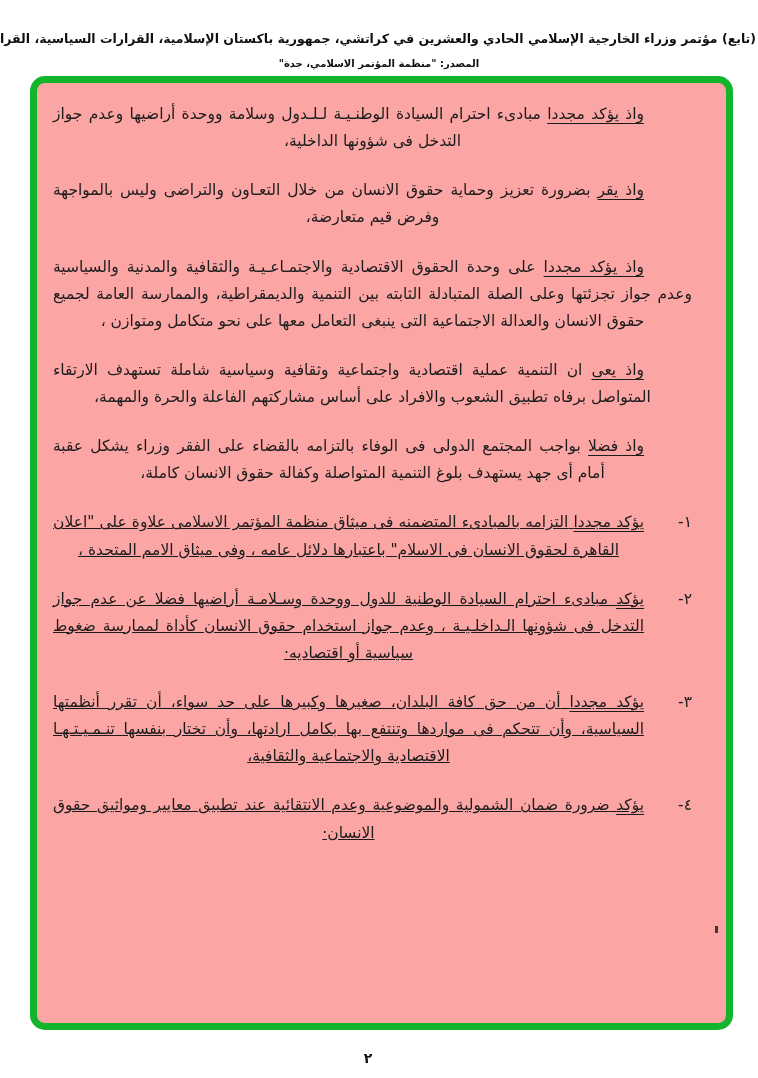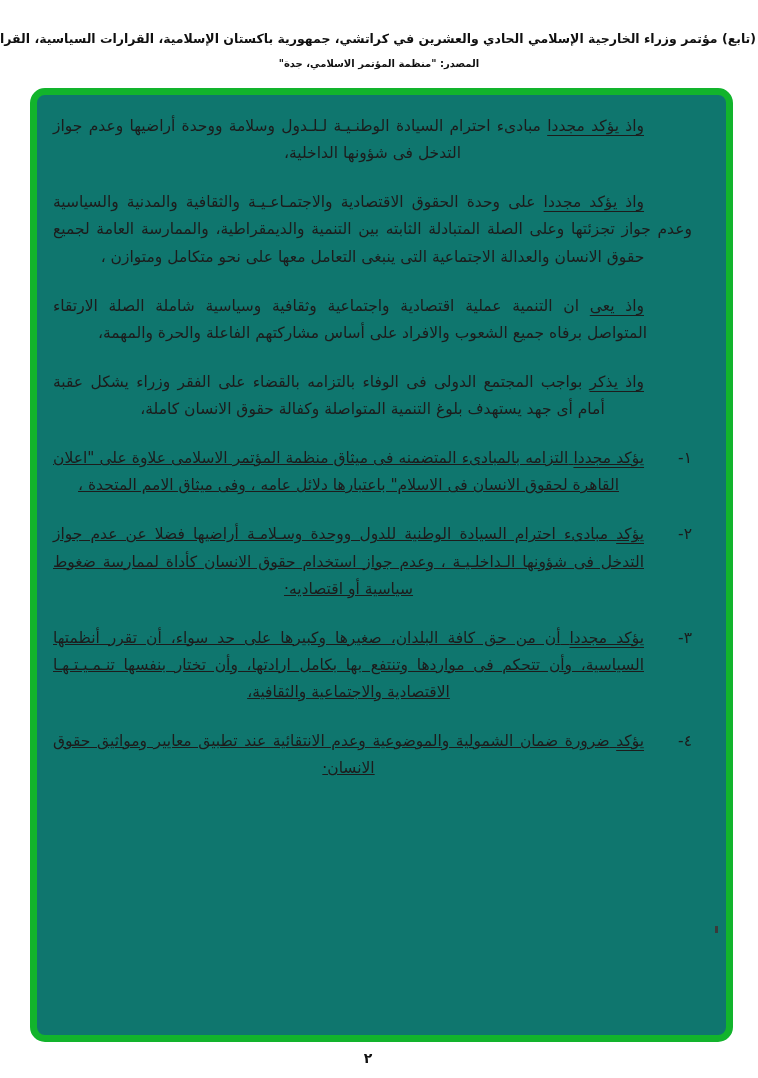--- a/index.html
+++ b/index.html
@@ -12,24 +12,24 @@
     direction:rtl; text-align:center;
     font-size:12.5px; font-weight:bold; color:#101010;
     white-space:nowrap; letter-spacing:0px;
   }
   .header-line2 {
     position:absolute; top:58px; left:0; right:0;
     direction:rtl; text-align:center;
     font-size:10px; font-weight:bold; color:#101010;
   }
   .doc-frame {
-    position:absolute; left:30px; top:88px;
+    position:absolute; left:30px; top:76px;
     width:689px; height:940px;
     border:7px solid #12b42c; border-radius:15px;
-    background:#0f766e;
+    background:#fca5a5;
   }
   .doc-content {
     direction:rtl; text-align:justify;
     padding:18px 34px 0 16px;
     font-size:15.5px; line-height:1.75; color:#1c1c1c;
   }
   .preamble-para {
     margin:0 0 22px 0;
     text-indent:48px;
     text-align:justify; text-align-last:center;
@@ -61,33 +61,37 @@
 <div class="header-line2">المصدر: "منظمة المؤتمر الاسلامي، جدة"</div>
 
 <div class="doc-frame">
   <div class="doc-content">
 
     <p class="preamble-para">
       <span class="lead-phrase">واذ يؤكد مجددا</span>
       <span>مبادىء احترام السيادة الوطنـيـة لـلـدول وسلامة ووحدة أراضيها وعدم جواز التدخل فى شؤونها الداخلية،</span>
     </p>
 
+    <p class="preamble-para">
+      <span class="lead-phrase">واذ يقر</span>
+      <span>بضرورة تعزيز وحماية حقوق الانسان من خلال التعـاون والتراضى وليس بالمواجهة وفرض قيم متعارضة،</span>
+    </p>
 
     <p class="preamble-para">
       <span class="lead-phrase">واذ يؤكد مجددا</span>
       <span>على وحدة الحقوق الاقتصادية والاجتمـاعـيـة والثقافية والمدنية والسياسية وعدم جواز تجزئتها وعلى الصلة المتبادلة الثابته بين التنمية والديمقراطية، والممارسة العامة لجميع حقوق الانسان والعدالة الاجتماعية التى ينبغى التعامل معها على نحو متكامل ومتوازن ،</span>
     </p>
 
     <p class="preamble-para">
       <span class="lead-phrase">واذ يعى</span>
-      <span>ان التنمية عملية اقتصادية واجتماعية وثقافية وسياسية شاملة الصلة الارتقاء المتواصل برفاه جميع الشعوب والافراد على أساس مشاركتهم الفاعلة والحرة والمهمة،</span>
+      <span>ان التنمية عملية اقتصادية واجتماعية وثقافية وسياسية شاملة تستهدف الارتقاء المتواصل برفاه تطبيق الشعوب والافراد على أساس مشاركتهم الفاعلة والحرة والمهمة،</span>
     </p>
 
     <p class="preamble-para">
-      <span class="lead-phrase">واذ يذكر</span>
+      <span class="lead-phrase">واذ فضلا</span>
       <span>بواجب المجتمع الدولى فى الوفاء بالتزامه بالقضاء على الفقر وزراء يشكل عقبة أمام أى جهد يستهدف بلوغ التنمية المتواصلة وكفالة حقوق الانسان كاملة،</span>
     </p>
 
     <div class="numbered-item">
       <span class="item-num">١-</span>
       <div class="item-text">
         <span class="lead-phrase">يؤكد مجددا</span>
         <span>التزامه بالمبادىء المتضمنه فى ميثاق منظمة المؤتمر الاسلامى علاوة على "اعلان القاهرة لحقوق الانسان فى الاسلام" باعتبارها دلائل عامه ، وفى ميثاق الامم المتحدة ،</span>
       </div>
     </div>

